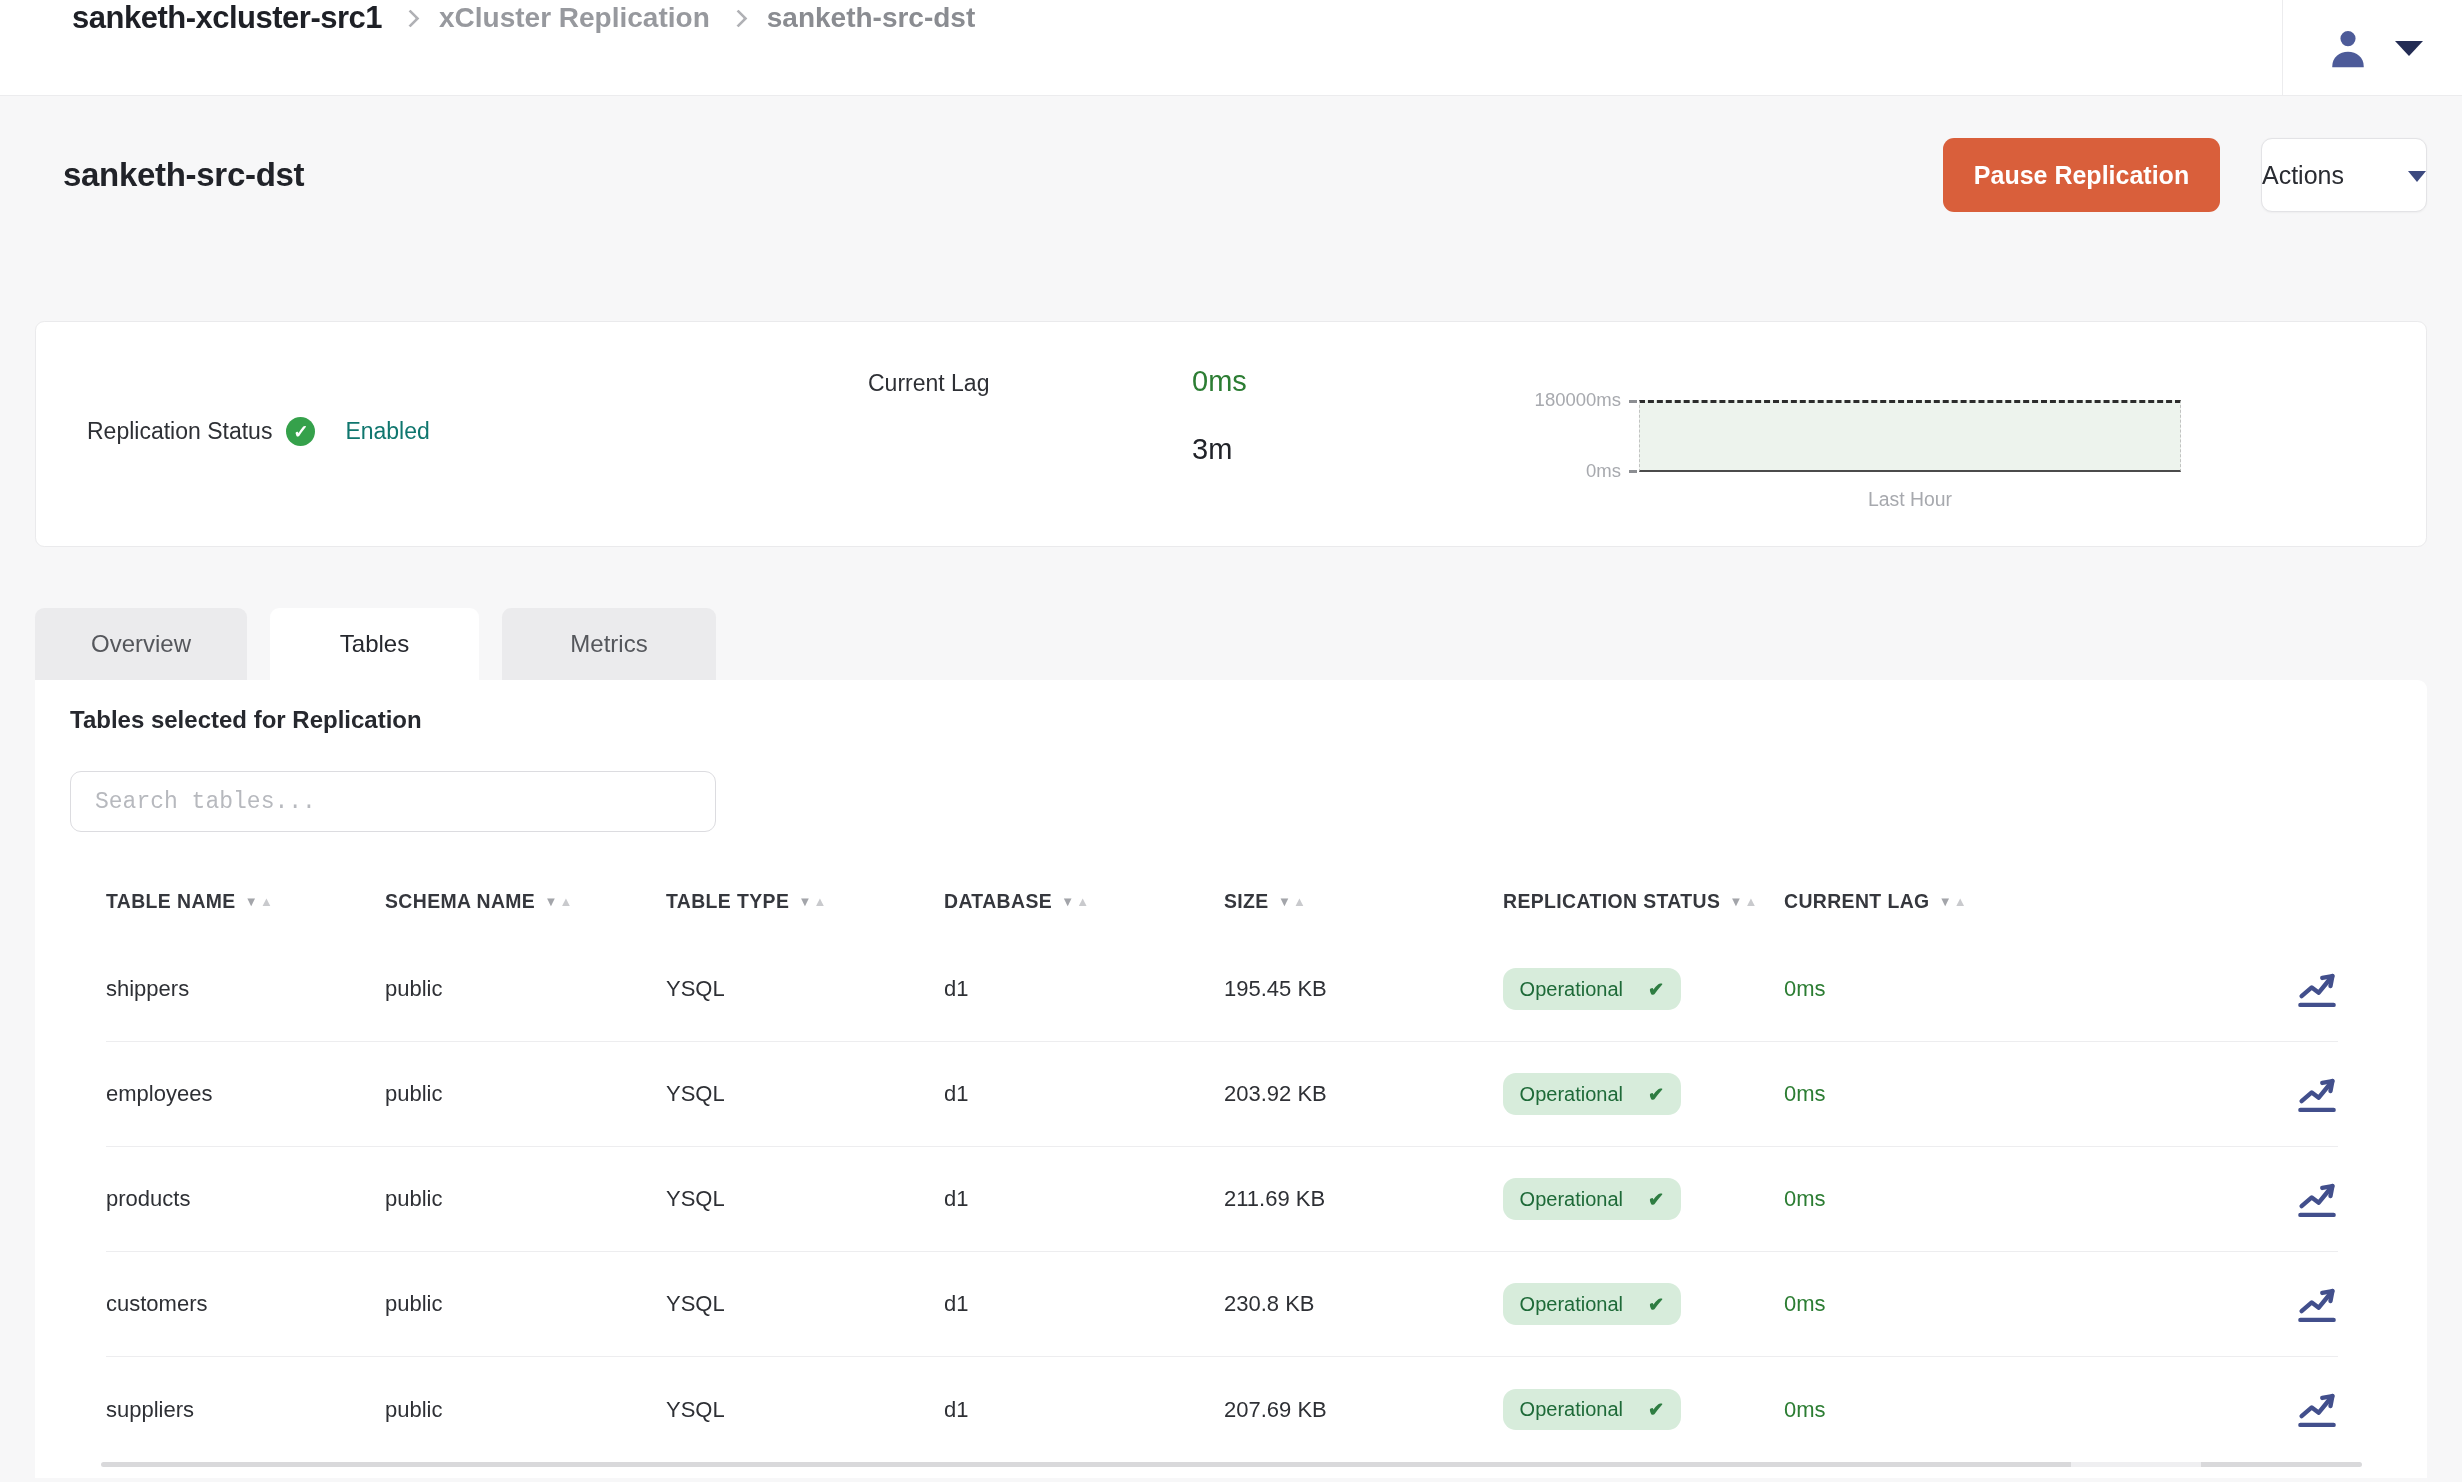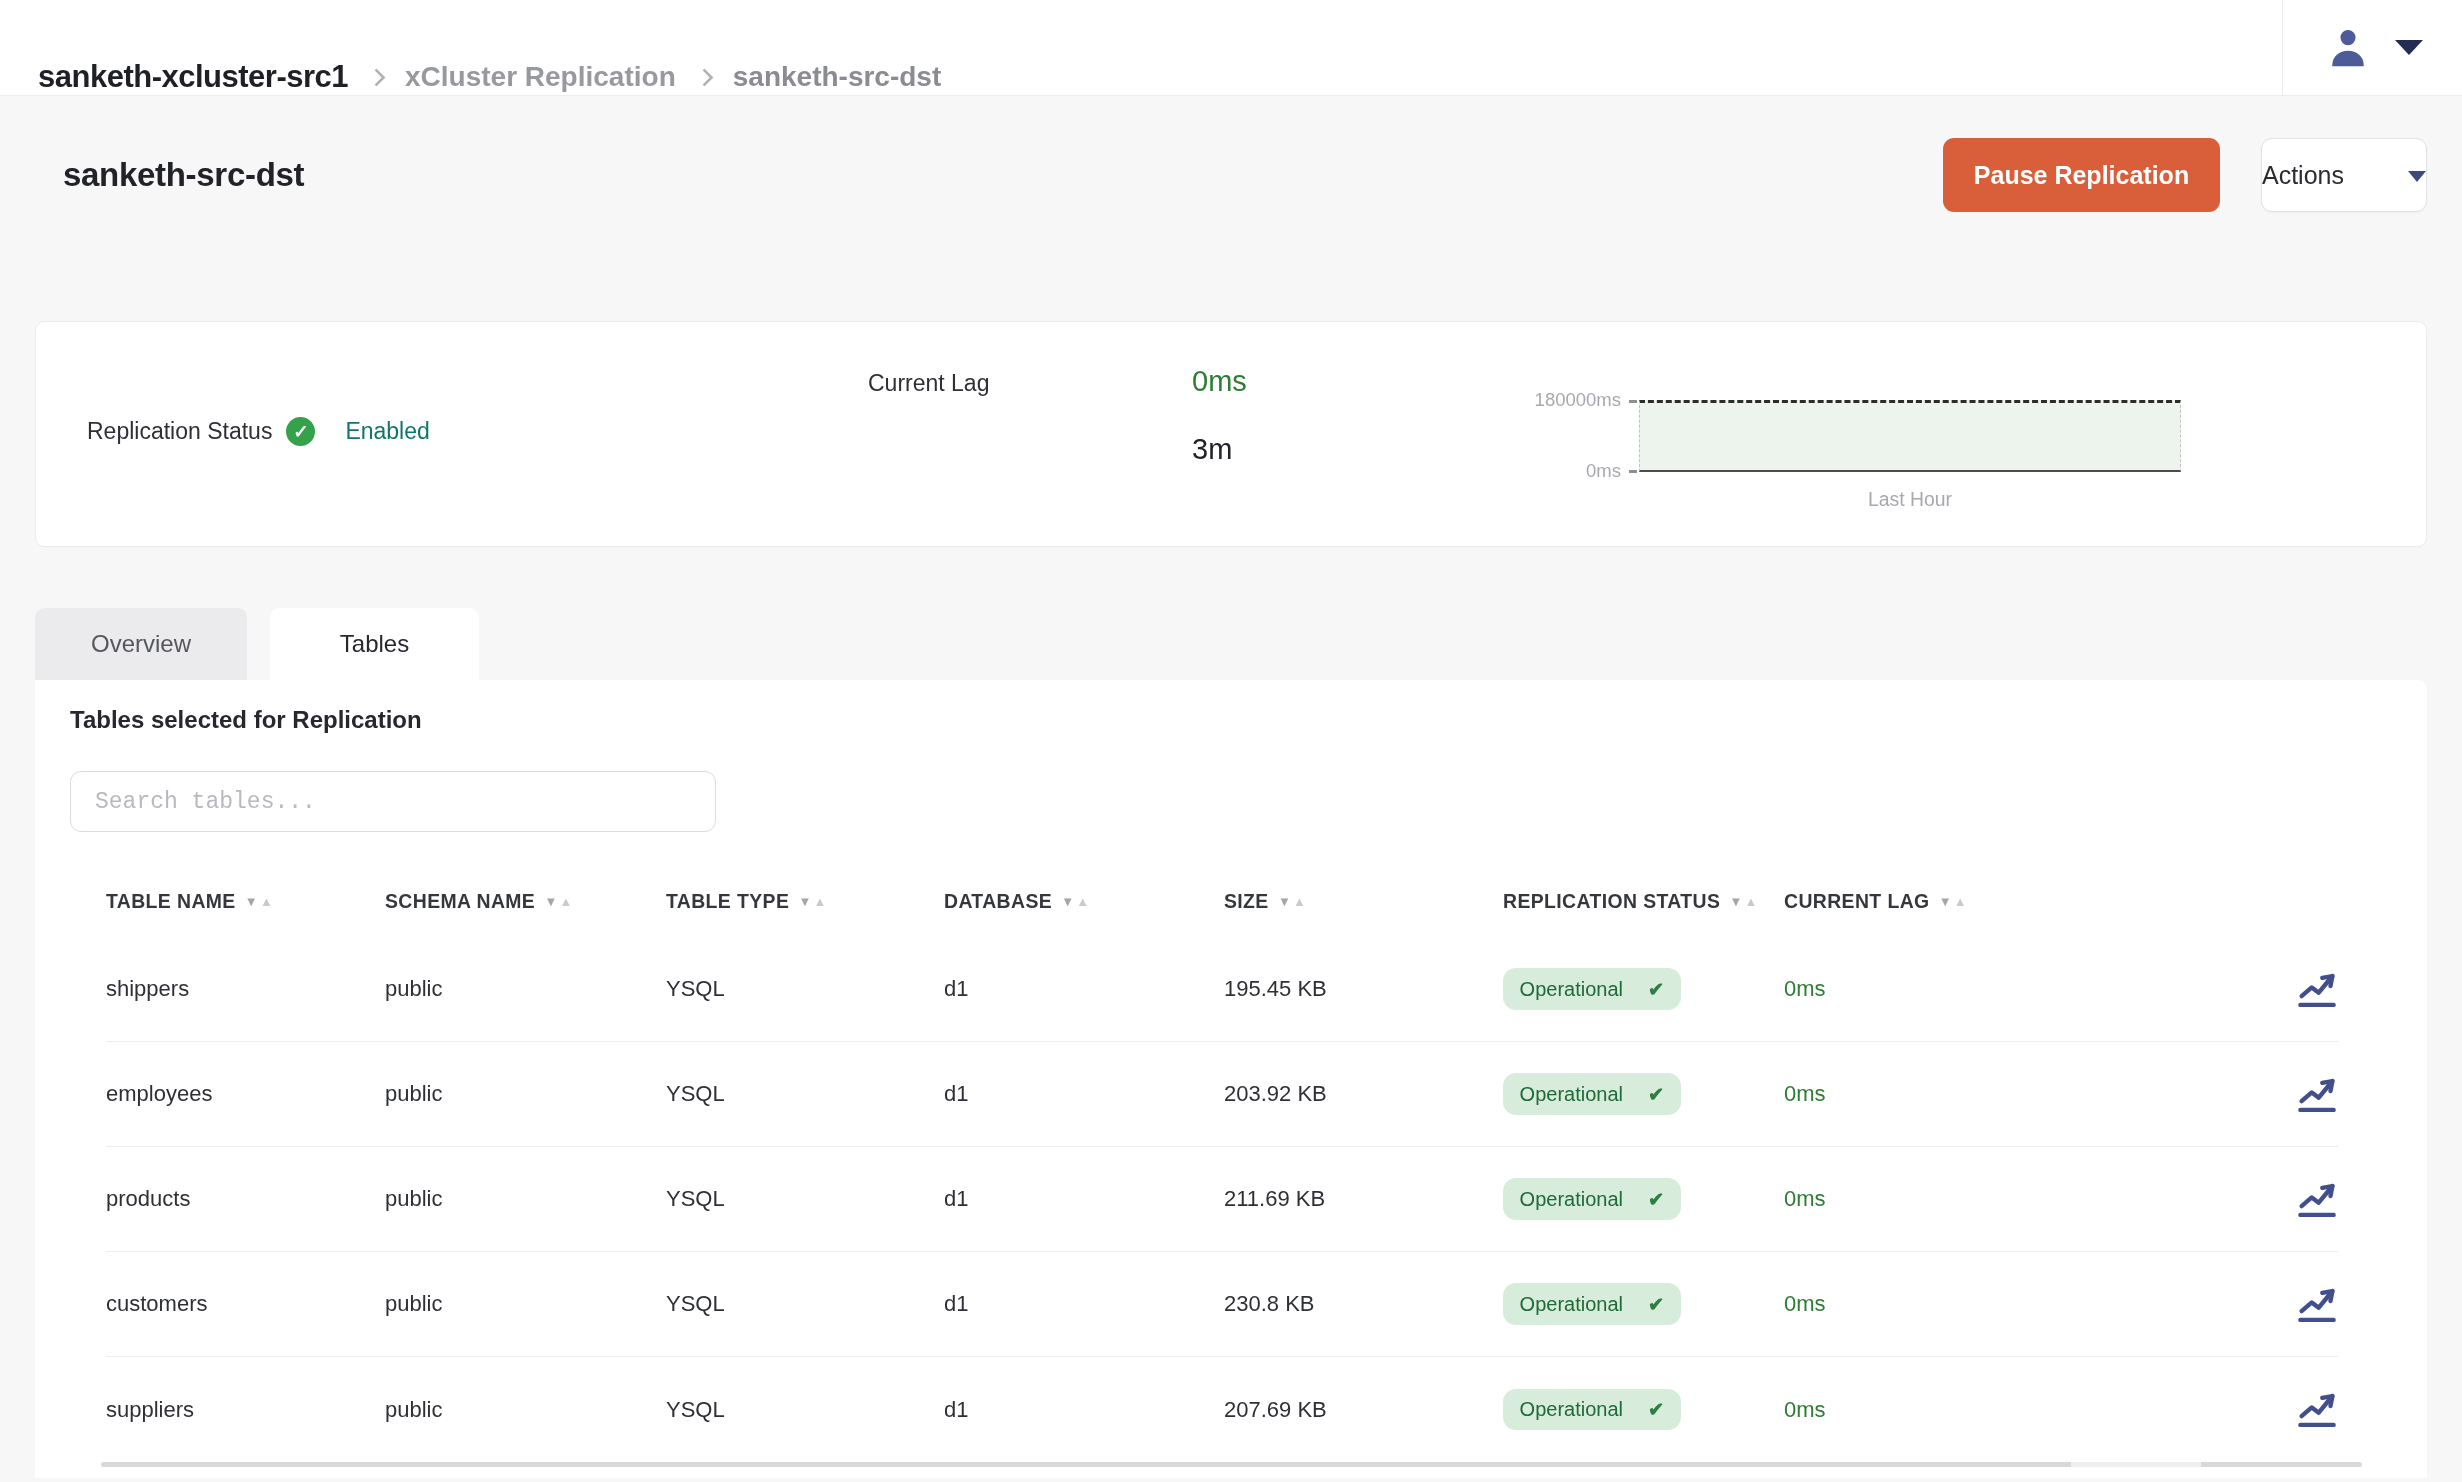--- a/index.html
+++ b/index.html
@@ -6,22 +6,22 @@
   html, body { width: 2462px; height: 1482px; overflow: hidden; }
   body {
     background: #f7f7f8;
     font-family: "Liberation Sans", sans-serif;
     color: #2e3035;
   }
 
   
   .topbar {
     height: 96px; background: #ffffff; border-bottom: 1.8px solid #ececee;
-    display: flex; align-items: flex-end; justify-content: space-between;
-    padding-left: 38px;
+    display: flex; align-items: flex-start; justify-content: space-between;
+    padding-left: 72px;
   }
   .breadcrumb { display: flex; align-items: center; gap: 22px; }
   .crumb-root { font-size: 31px; font-weight: 800; color: #1e2026; letter-spacing: -0.5px; }
   .crumb { font-size: 28px; font-weight: 700; color: #97999e; }
   .crumb.current { color: #8a8c91; }
   .chev {
     width: 13px; height: 13px;
     border-top: 3.7px solid #b0b1b5; border-right: 3.7px solid #b0b1b5;
     transform: rotate(45deg); border-radius: 0.9px;
   }
@@ -197,20 +197,21 @@
     <div class="ytick ytick-max"></div>
     <div class="chart-ylabel ylabel-min">0ms</div>
     <div class="ytick ytick-min"></div>
     <div class="chart-area"></div>
     <div class="chart-xlabel">Last Hour</div>
   </section>
 
   <div class="tabs">
       <div class="tab inactive" style="width: 212px;">Overview</div>
       <div class="tab active" style="width: 209px;">Tables</div>
+      <div class="tab inactive" style="width: 214px;">Metrics</div>
     </div>
 
   <section class="content-panel">
     <h2 class="section-heading">Tables selected for Replication</h2>
     <input class="search-input" type="text" placeholder="Search tables..." style="">
 
     <div class="tbl">
       <div class="tbl-header">
           <div class="th">
             <span>TABLE NAME</span>

